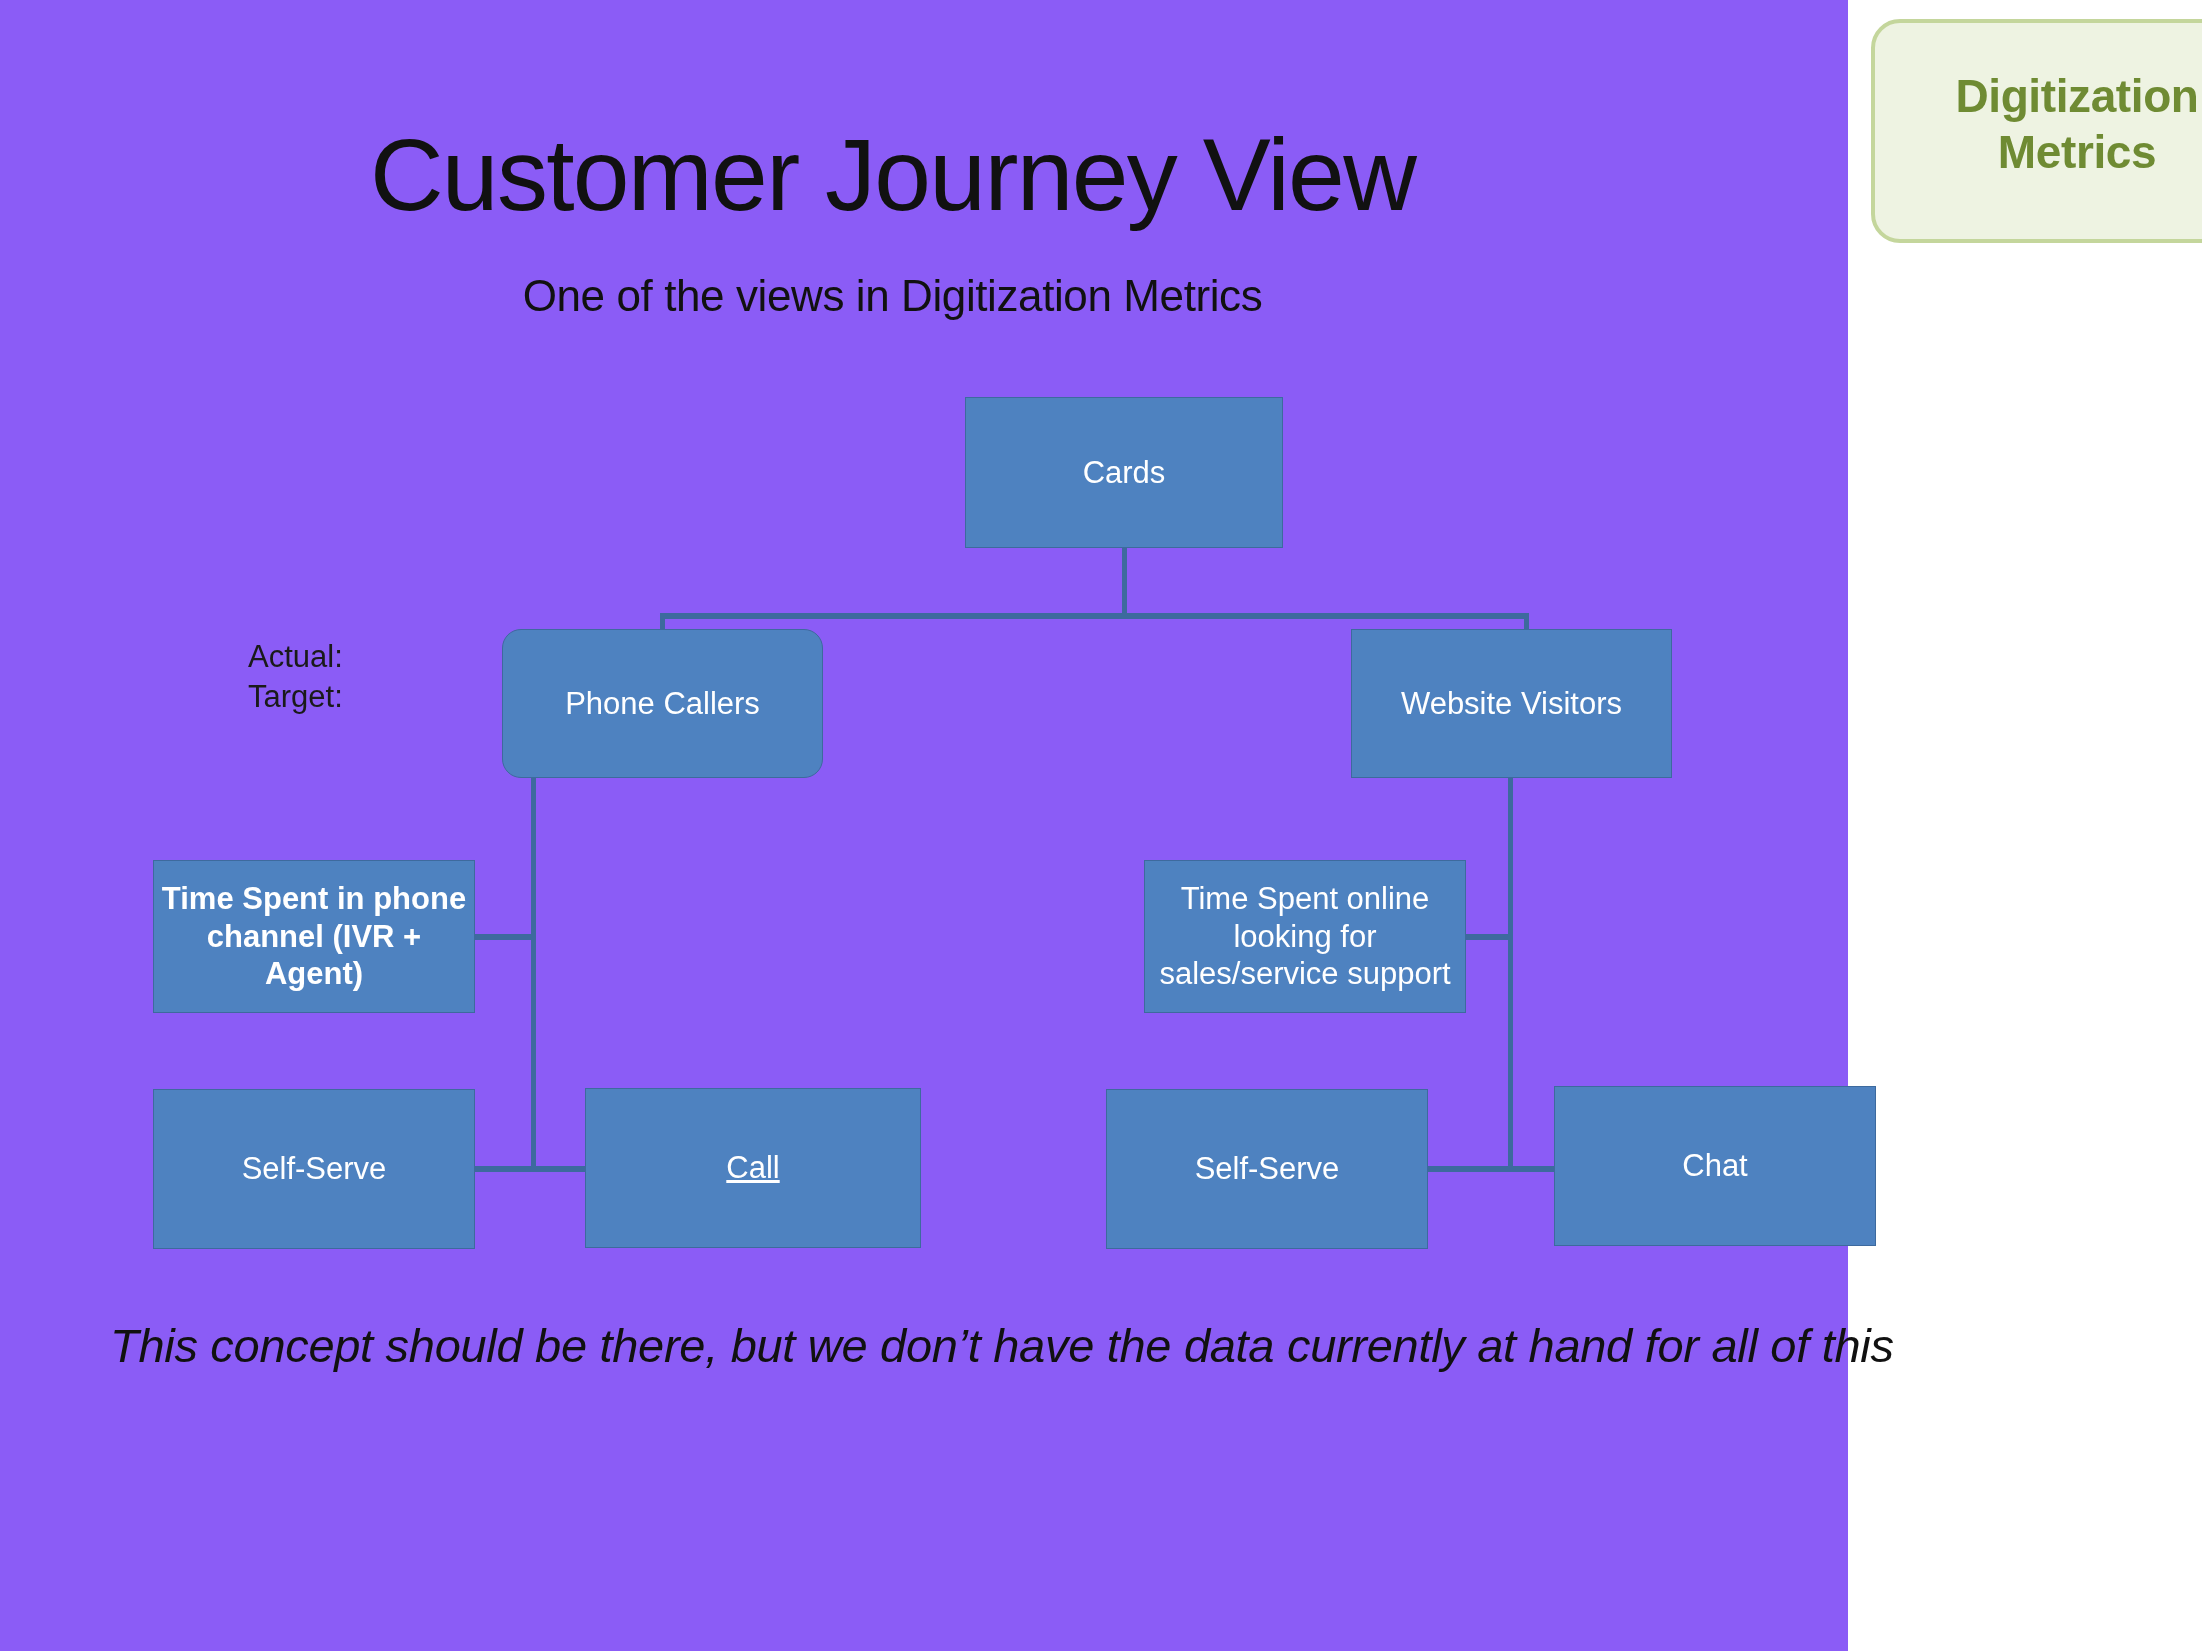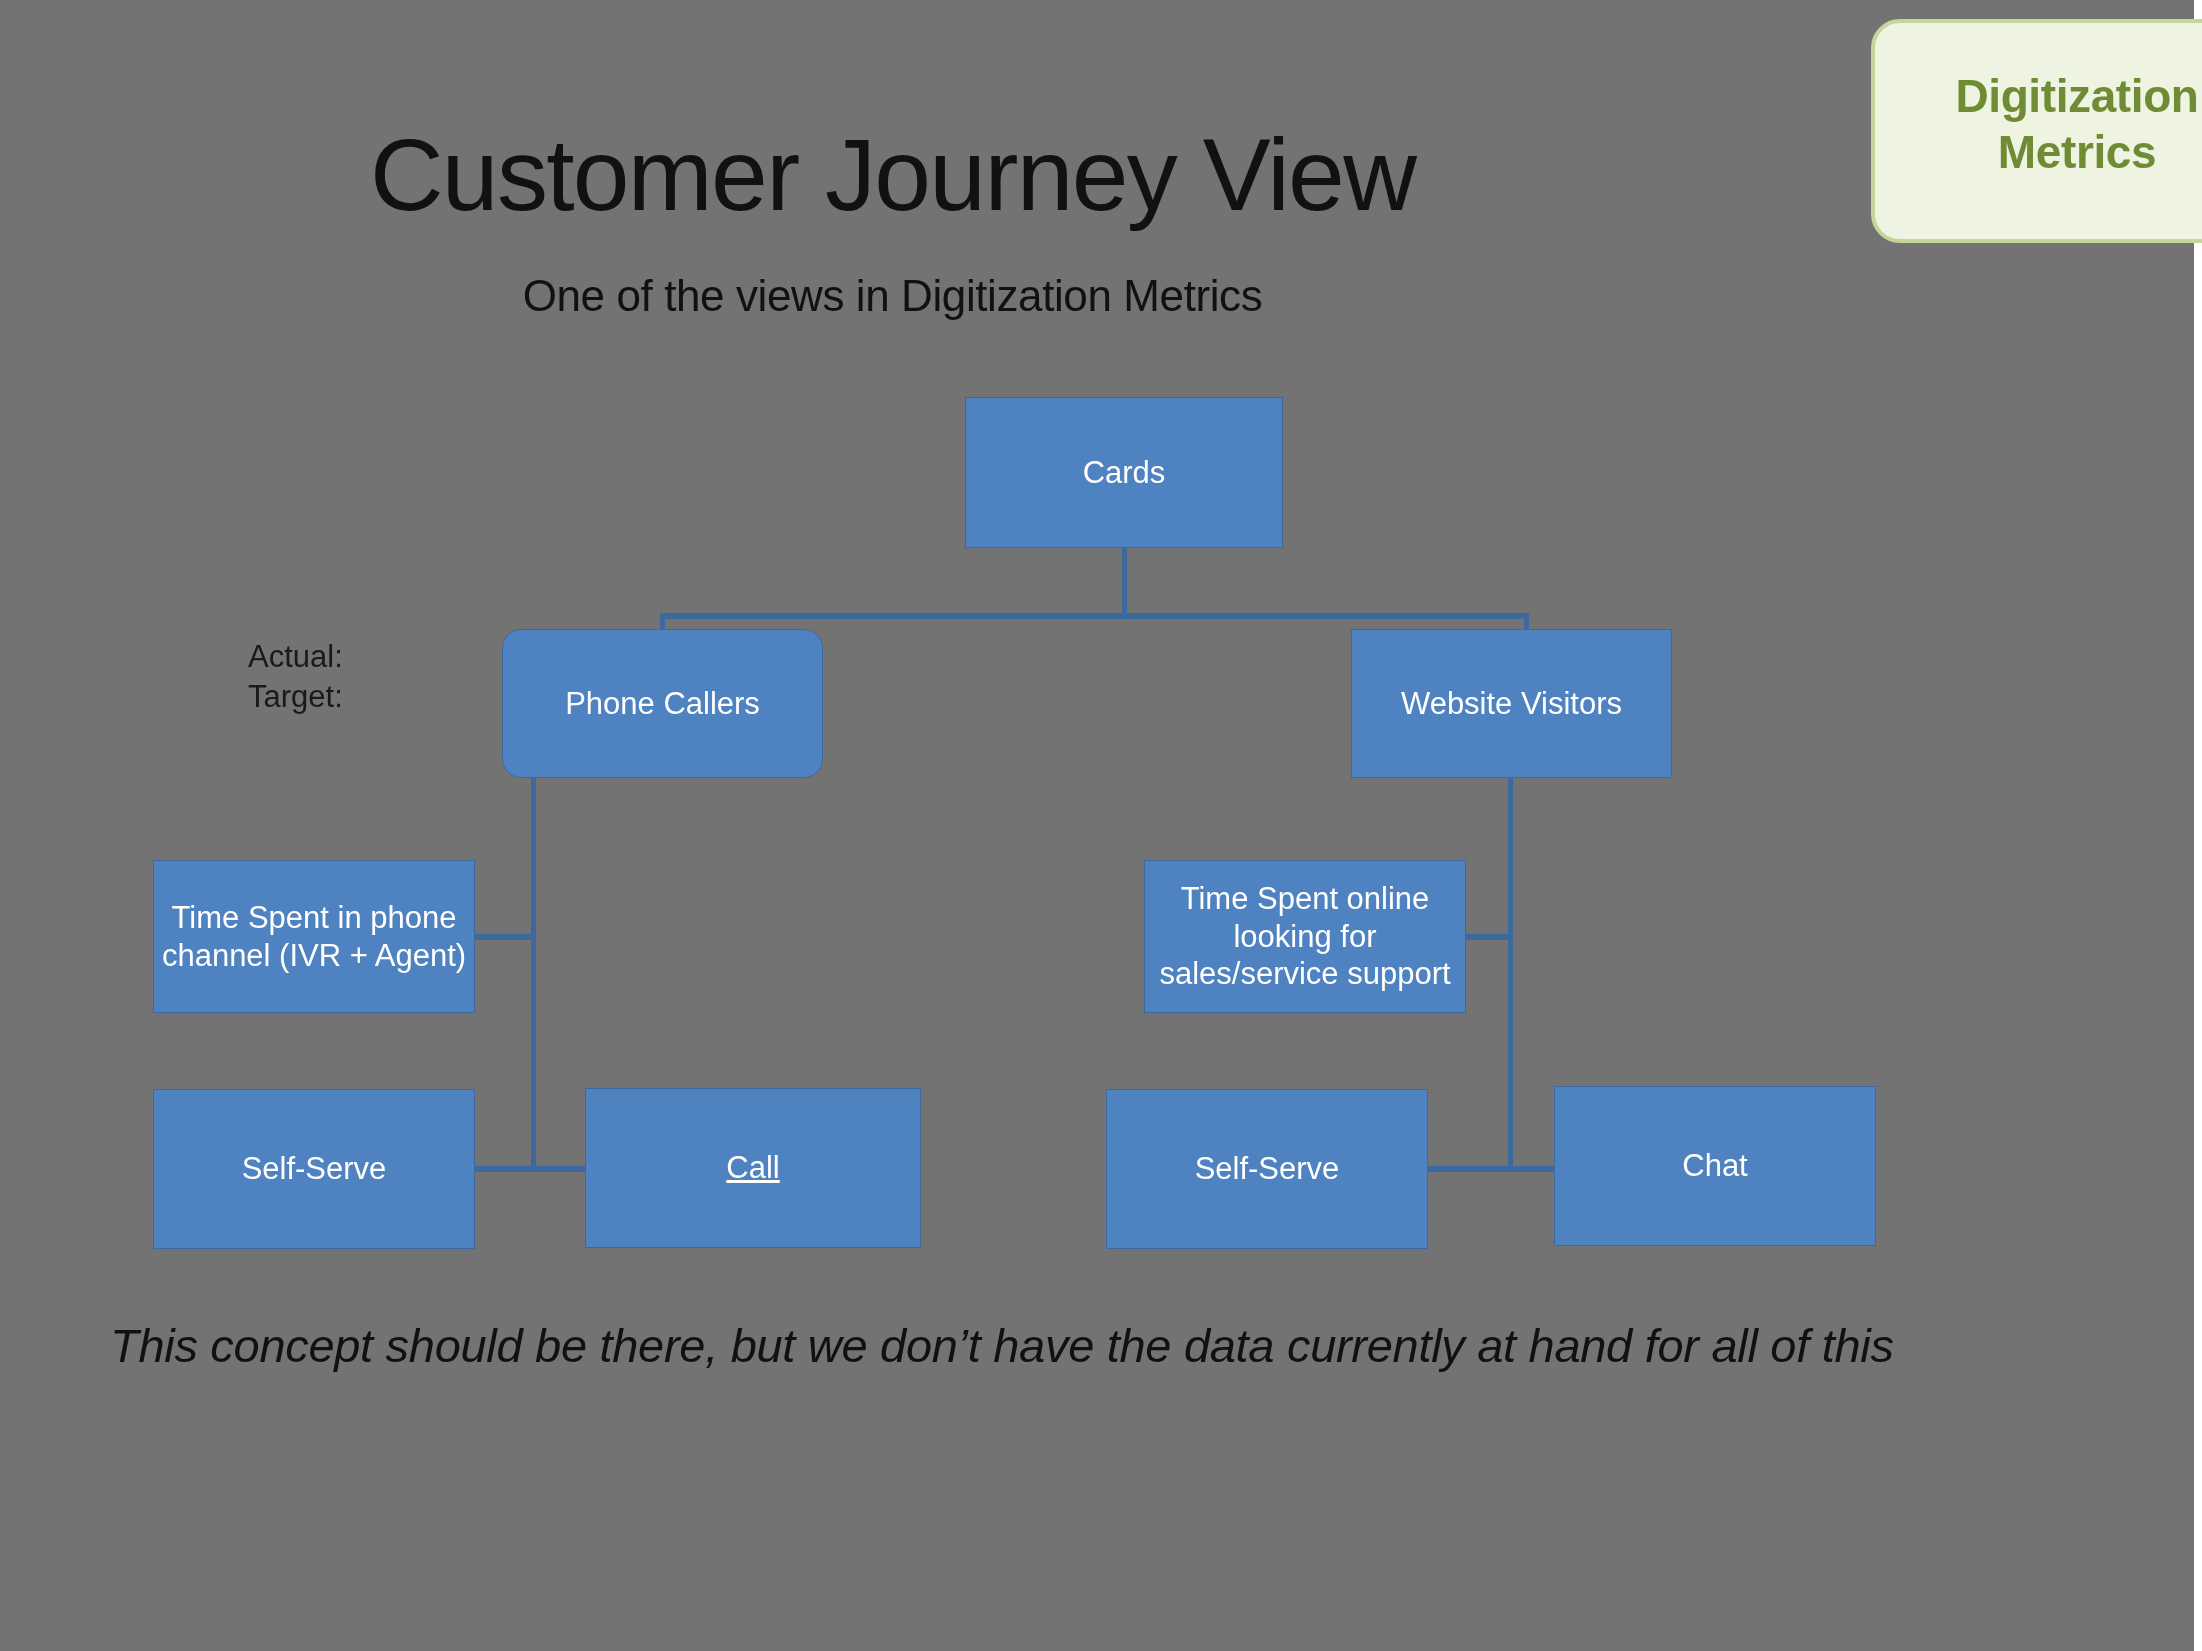--- a/index.html
+++ b/index.html
@@ -14,23 +14,23 @@
     position: relative;
     overflow: hidden;
     font-family: "Liberation Sans", sans-serif;
     color: #000000;
   }
 
   
   #slide {
     position: absolute;
     left: 0; top: 0;
-    width: 2194px;
+    width: 1848px;
     height: 1652px;
-    background: #737373;
+    background: #8b5cf6;
   }
 
   
   #green-callout {
     position: absolute;
     left: 1871px;
     top: 19px;
     width: 404px;
     height: 224px;
     background: #eef3e2;
@@ -106,21 +106,21 @@
   .node .node-label {
     display: block;
     width: 120%;
     white-space: pre-line;
   }
 
   
   #node-cards          { left: 965px; top: 397px;  width: 318px;  height: 151px; }
   #node-phone-callers  { left: 502px;  top: 629px;  width: 321px;  height: 149px; border-radius: 19px; }
   #node-website-visitors{ left: 1351px; top: 629px;  width: 321px;  height: 149px; }
-  #node-time-phone     { left: 153px;  top: 860px;  width: 322px;  height: 153px; }
+  #node-time-phone     { left: 153px;  top: 860px;  width: 322px;  height: 153px; font-weight: bold; }
   #node-time-online    { left: 1144px; top: 860px;  width: 322px;  height: 153px; }
   #node-self-serve-left{ left: 153px;  top: 1089px; width: 322px;  height: 160px; }
   #node-call           { left: 585px;  top: 1088px; width: 336px;  height: 160px; text-decoration: underline; }
   #node-self-serve-right{left: 1106px; top: 1089px; width: 322px;  height: 160px; }
   #node-chat           { left: 1554px; top: 1086px; width: 322px;  height: 160px; }
 
   
   .conn {
     position: absolute;
     background: #3d6a9e;

